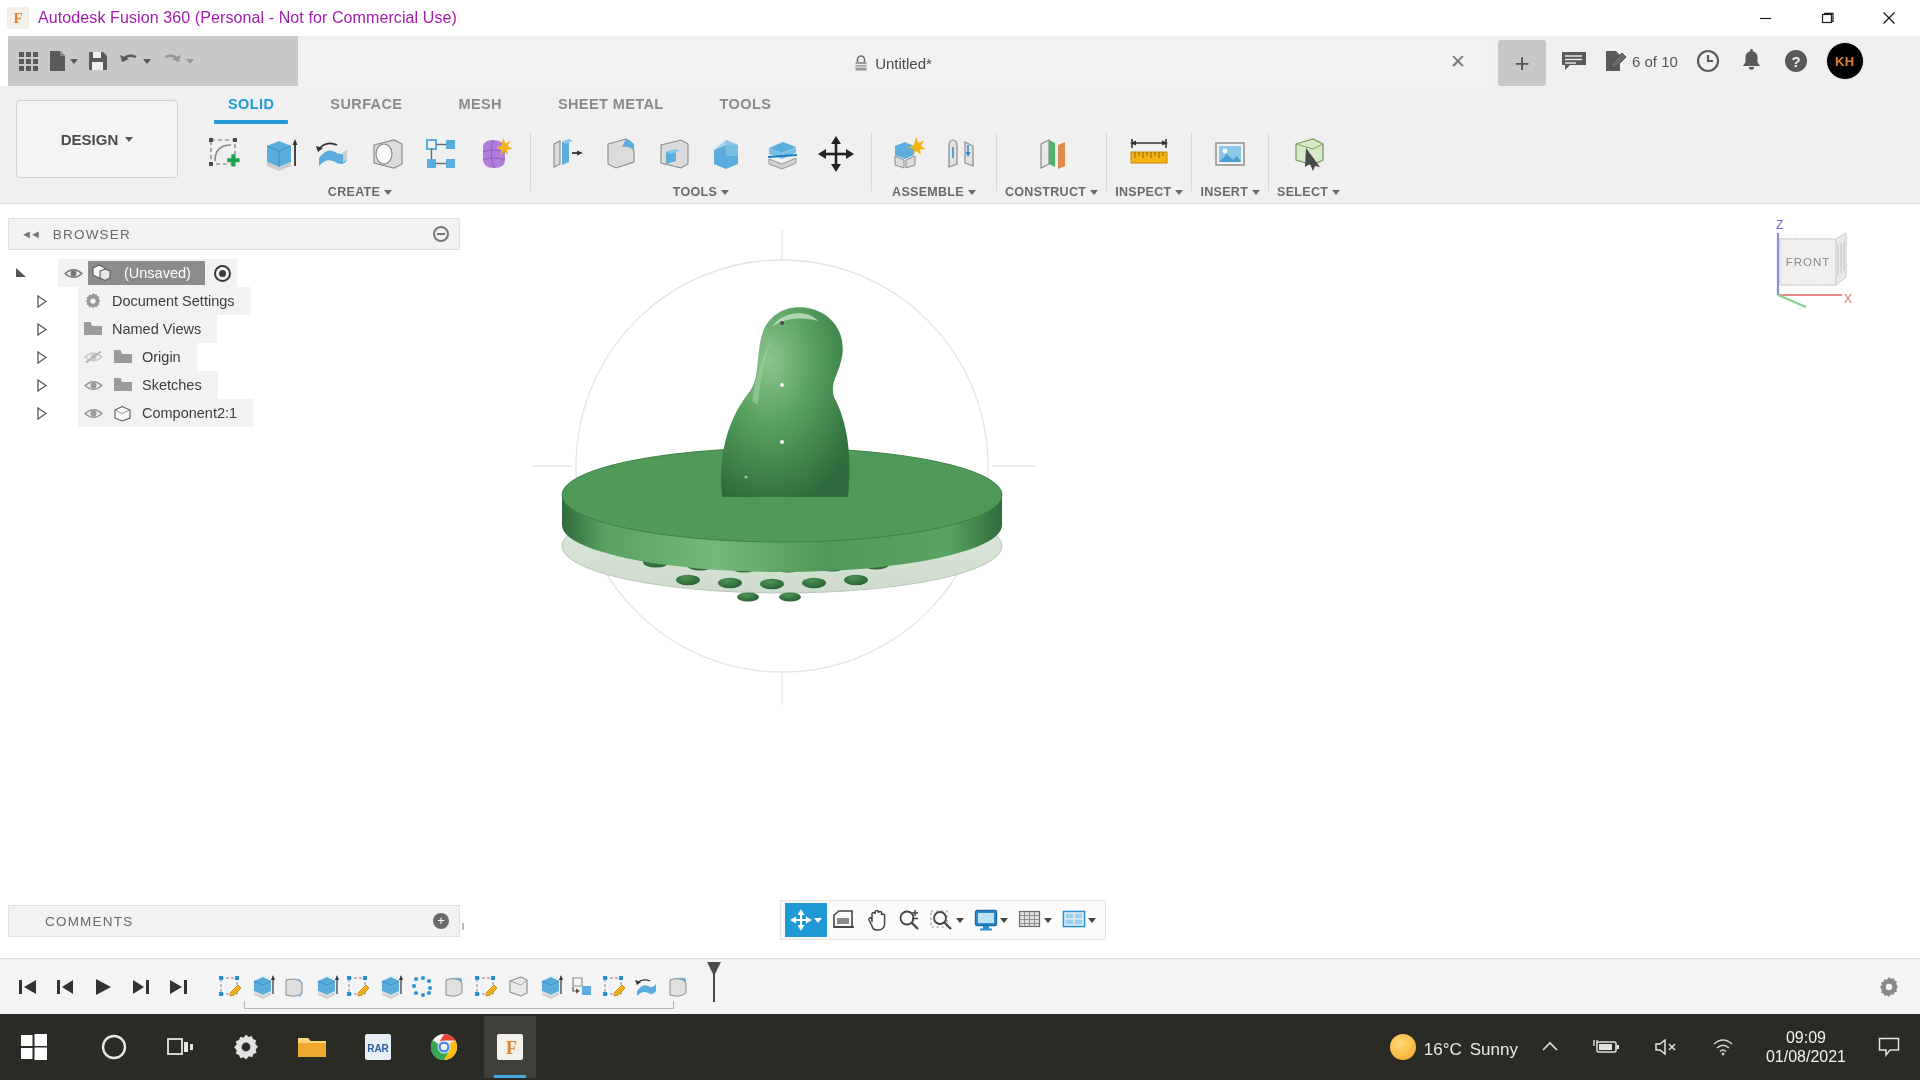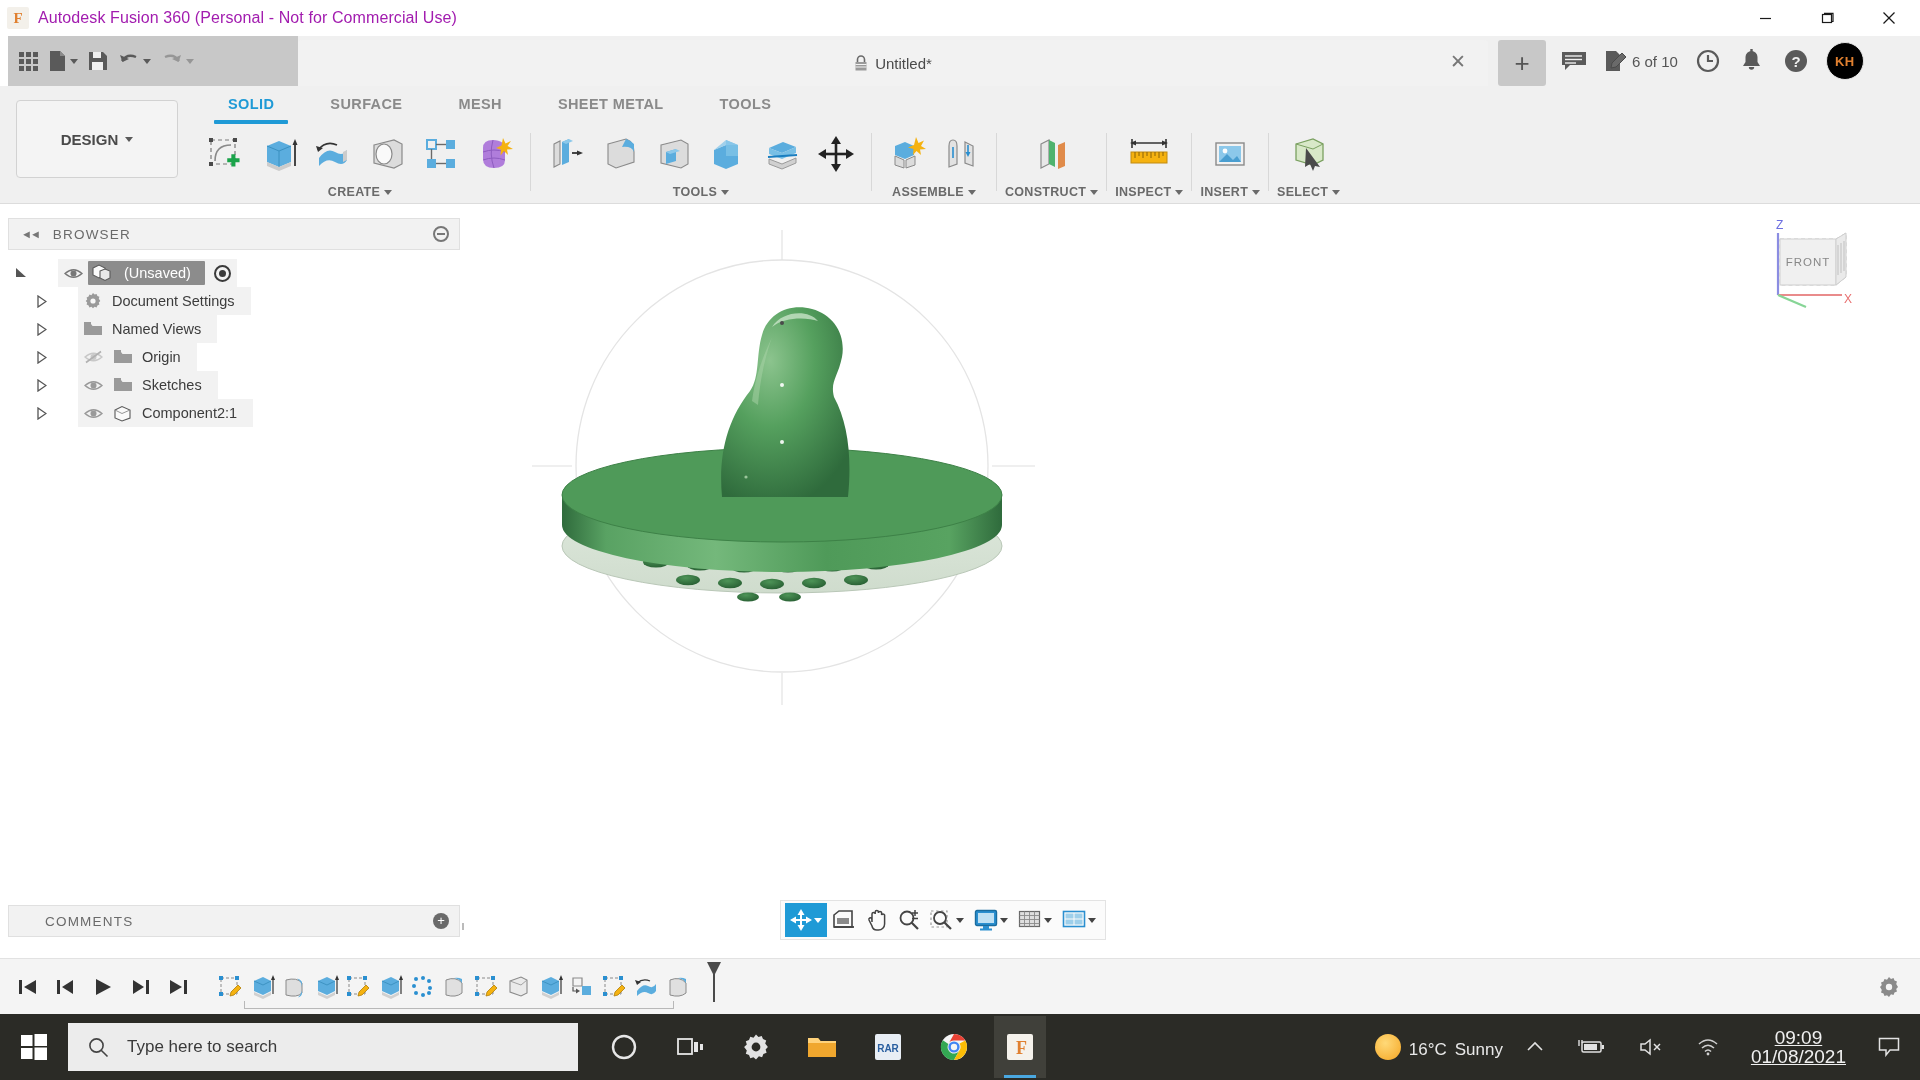--- a/index.html
+++ b/index.html
@@ -279,22 +279,22 @@
   .tb-right {
     margin-left: auto; display: flex; align-items: center; gap: 14px;
     color: #e8e8e8; padding-right: 10px;
   }
   .weather { display: flex; align-items: flex-end; gap: 8px; font-size: 17px; }
   .sun-dot {
     width: 26px; height: 26px; border-radius: 50%;
     background: radial-gradient(circle at 40% 35%, #ffd978, #f5a623);
   }
   .clock {
-    display: flex; flex-direction: column; align-items: center; font-size: 19px;
-    line-height: 19px; color: #f0f0f0; cursor: pointer; padding: 0 8px; text-decoration: underline;
+    display: flex; flex-direction: column; align-items: center; font-size: 16px;
+    line-height: 19px; color: #f0f0f0; cursor: pointer; padding: 0 8px;
   }
   .notif-ic { cursor: pointer; padding: 0 10px; }
   svg { display: block; }
 </style>
 </head>
 <body>
 
 <div id="app">
 
   <div class="win-titlebar">
@@ -1206,29 +1206,20 @@
 
   <div class="taskbar">
     <div class="tb-start">
       <svg width="26" height="26" viewBox="0 0 26 26">
           <rect x="0" y="1" width="11.5" height="11" fill="#fff"></rect>
           <rect x="13.5" y="0" width="12.5" height="12" fill="#fff"></rect>
           <rect x="0" y="14" width="11.5" height="11" fill="#fff"></rect>
           <rect x="13.5" y="13.5" width="12.5" height="12.5" fill="#fff"></rect>
         </svg>
     </div>
-    <div class="tb-search">
-      <span>
-        <svg width="21" height="21" viewBox="0 0 21 21">
-            <circle cx="8.5" cy="8.5" r="6.6" fill="none" stroke="#444" stroke-width="1.6"></circle>
-            <line x1="13.2" y1="13.2" x2="19.5" y2="19.5" stroke="#444" stroke-width="1.6"></line>
-          </svg>
-      </span>
-      <span class="tb-search-txt">Type here to search</span>
-    </div>
 
     <div class="tb-icons">
       <div class="tb-ic">
         <svg width="26" height="26" viewBox="0 0 26 26">
             <circle cx="13" cy="13" r="11" fill="none" stroke="#e6e6e6" stroke-width="2.4"></circle>
           </svg>
       </div>
       <div class="tb-ic">
         <svg width="28" height="24" viewBox="0 0 28 24">
             <rect x="2" y="4" width="14" height="15" fill="none" stroke="#e6e6e6" stroke-width="1.8"></rect>

